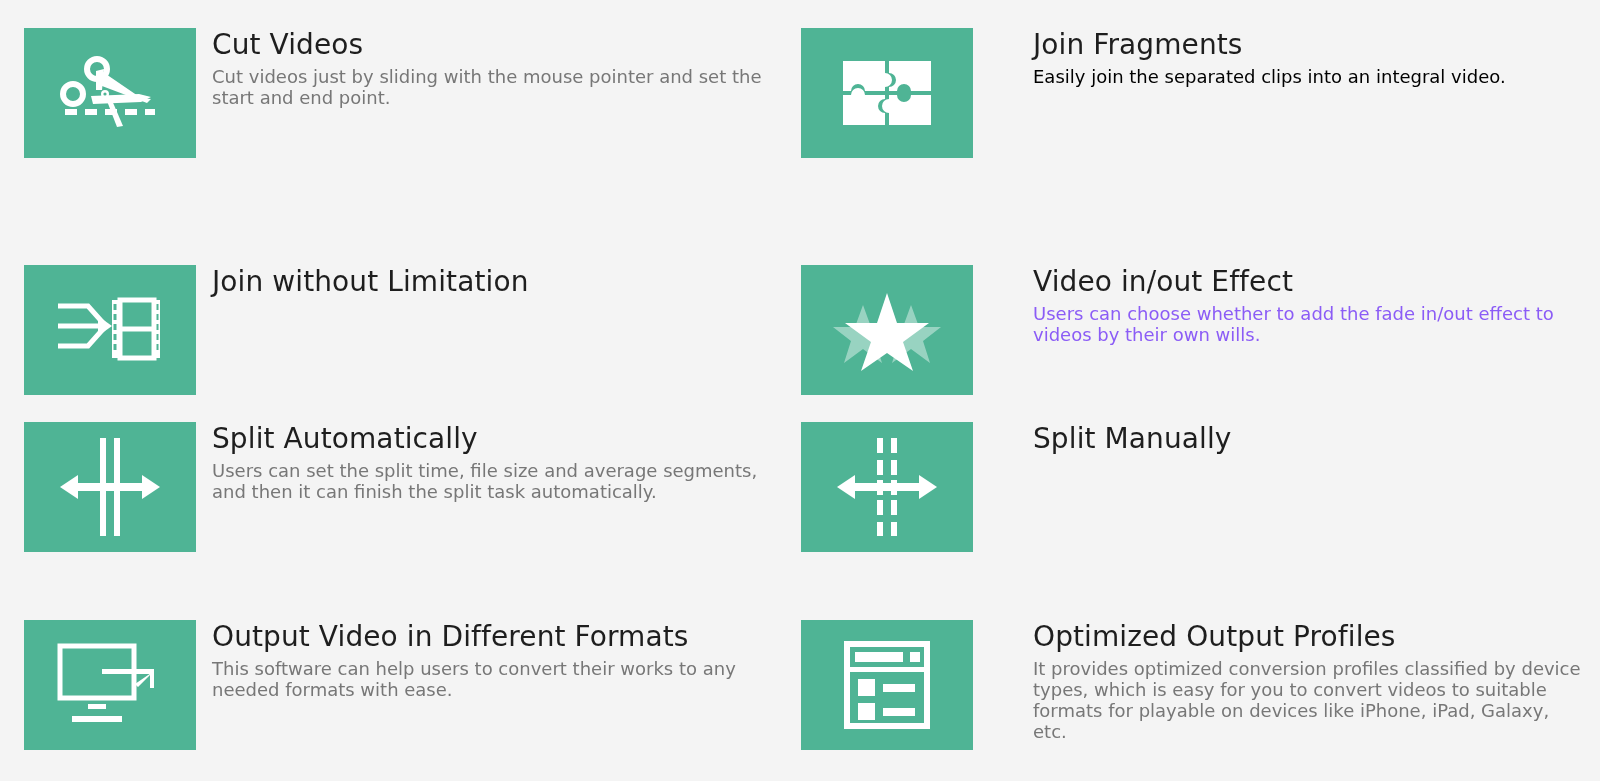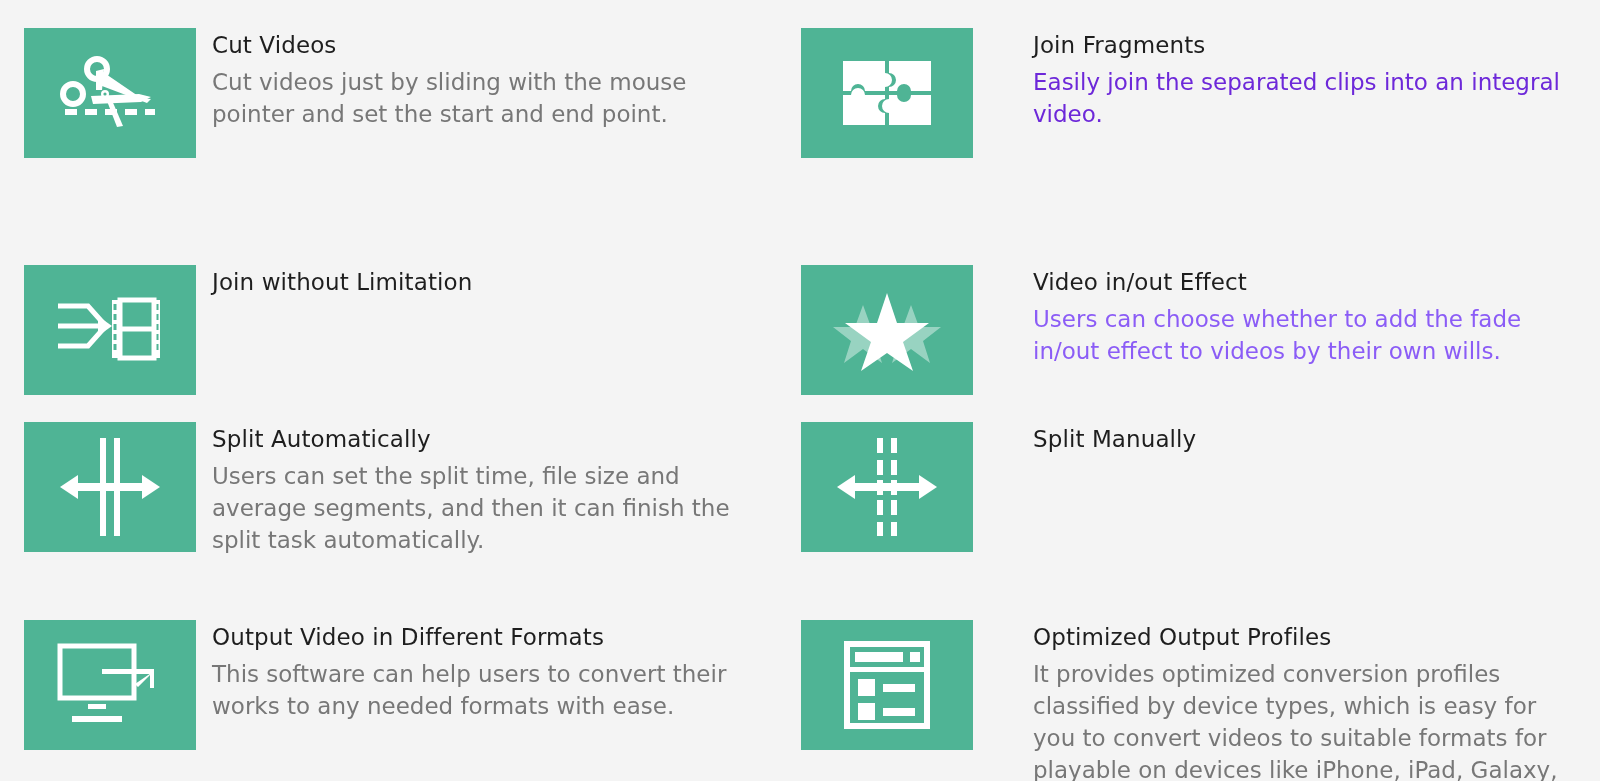--- a/index.html
+++ b/index.html
@@ -42,31 +42,31 @@
   }
   .icon-tile svg { display: block; }
 
   .feature-text {
     padding-left: 16px;
     padding-top: 0px;
     flex: 1 1 auto;
     min-width: 0;
   }
   .feature-title {
-    font-size: 23px;
+    font-size: 28px;
     line-height: 34px;
     font-weight: 400;
     color: #1e1e1e;
     margin: 0 0 4px 0;
     letter-spacing: 0.1px;
     white-space: nowrap;
   }
   .feature-desc {
-    font-size: 23px;
-    line-height: 32px;
+    font-size: 18px;
+    line-height: 21px;
     color: #777777;
     margin: 0;
     max-width: 560px;
   }
   .col-right .feature-desc { max-width: 560px; }
   .col-left  .feature-desc { max-width: 560px; }
 </style>
 </head>
 <body style="background: rgb(244, 244, 244);">
 
@@ -113,21 +113,21 @@
 
         <path d="M50 4 H92 V34 H72 a7 7 0 0 0 -14 0 H50 V30 a7 7 0 0 0 0 -14 Z" fill="#ffffff"></path>
 
         <path d="M4 38 H12 a7 7 0 0 1 14 0 H46 V42 a7 7 0 0 0 0 14 V68 H4 Z" fill="#ffffff"></path>
 
         <path d="M50 38 H58 a7 7 0 0 0 14 0 H92 V68 H50 V56 a7 7 0 0 1 0 -14 Z" fill="#ffffff"></path>
       </svg>
     </div>
     <div class="feature-text">
       <h3 class="feature-title" style="color: rgb(30, 30, 30);">Join Fragments</h3>
-      <p class="feature-desc" style="color: #6d28d9;">Easily join the separated clips into an integral video.</p>
+      <p class="feature-desc" style="color: #000000;">Easily join the separated clips into an integral video.</p>
     </div>
   </div>
 
   <div class="feature-card col-left row-2">
     <div class="icon-tile" style="background: rgb(79, 180, 149);">
       <svg width="112" height="76" viewBox="0 0 112 76" fill="none">
 
         <g stroke="#ffffff" stroke-width="5" fill="none" stroke-linecap="butt">
           <path d="M4 14 H34 L50 32"></path>
           <path d="M4 34 H50"></path>

